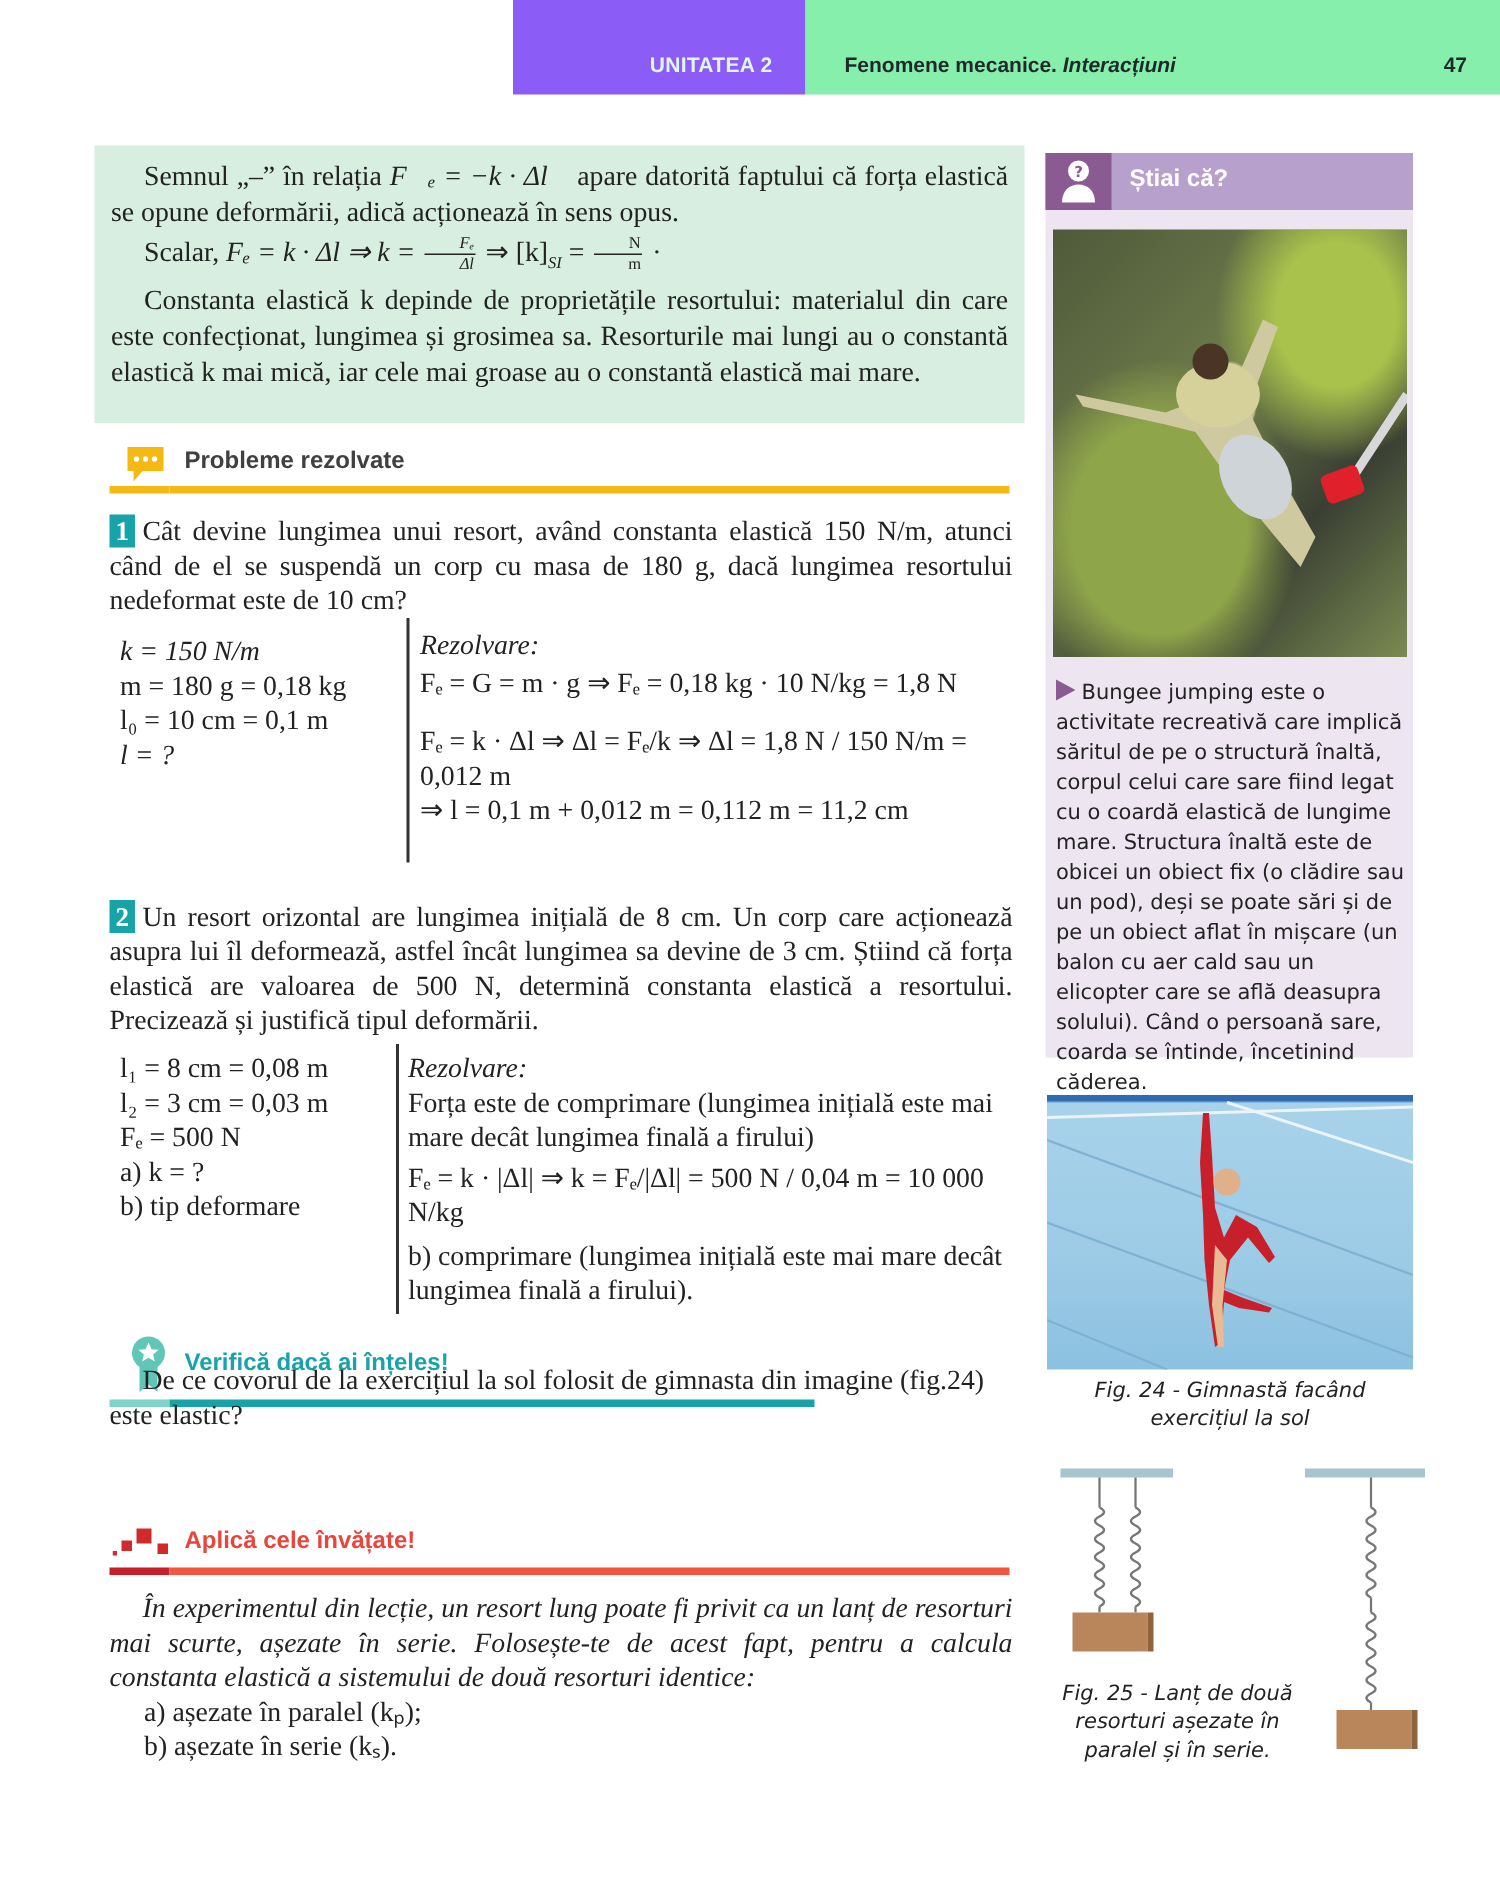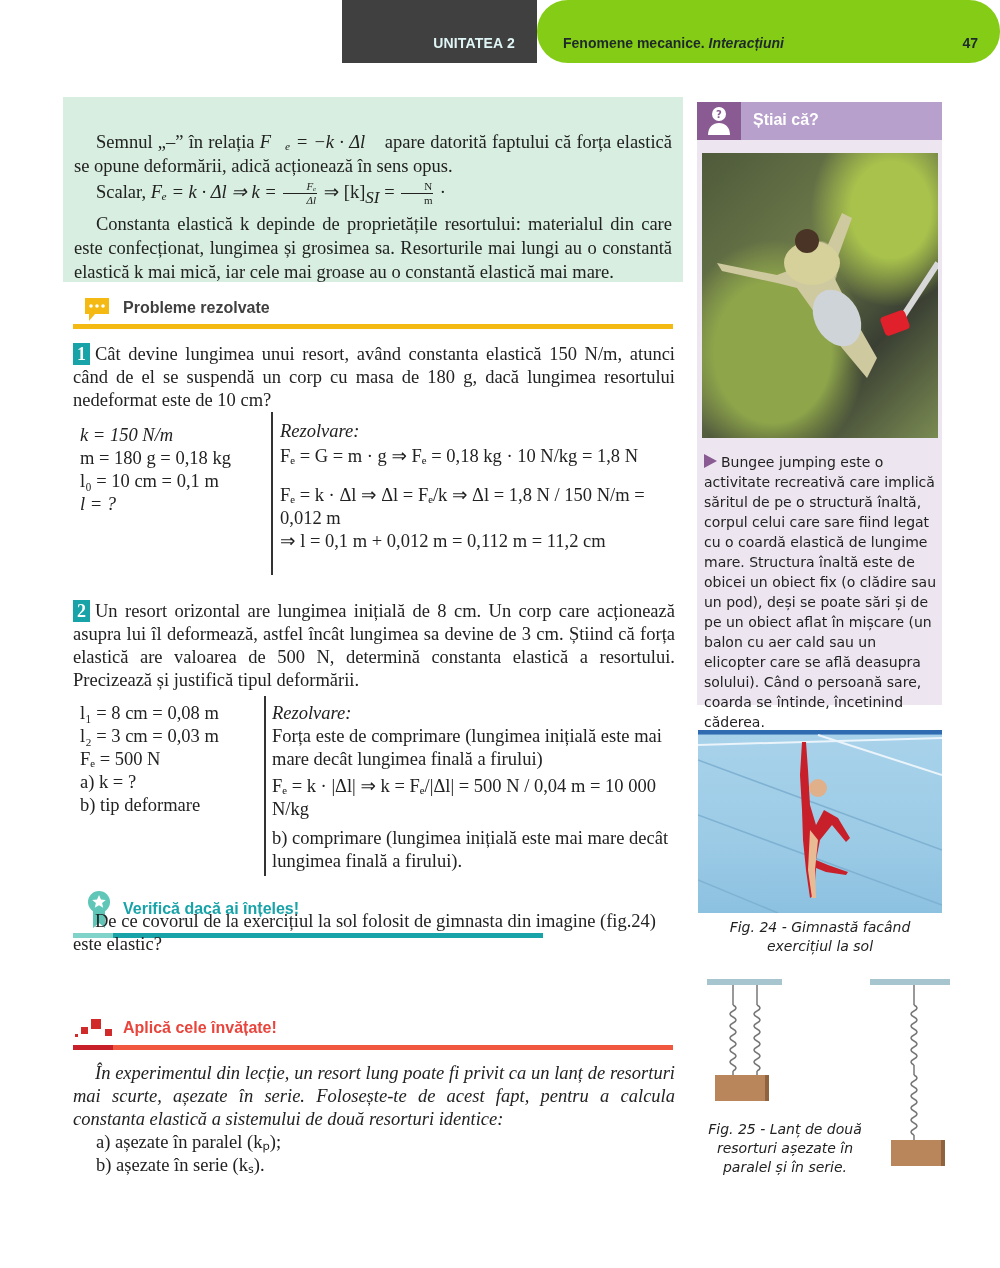--- a/index.html
+++ b/index.html
@@ -1,31 +1,31 @@
 <!DOCTYPE html>
 <html><head>
 <meta charset="utf-8">
 <style>
   html,body{margin:0;padding:0;}
   body{width:1000px;height:1268px;background:#fff;position:relative;overflow:hidden;
        font-family:"DejaVu Serif","Liberation Serif",serif;color:#222;}
   
-  .hdr-unit{position:absolute;left:342px;top:0;width:195px;height:63px;background:#404040;}
+  .hdr-unit{position:absolute;left:342px;top:0;width:195px;height:63px;background:#8b5cf6;}
   .hdr-unit span{position:absolute;right:22px;top:35px;color:#e0f5f5;font:bold 14px "Liberation Sans",sans-serif;letter-spacing:0.2px;}
-  .hdr-title{position:absolute;left:537px;top:0;width:463px;height:63px;background:#84cc16;border-radius:31px;}
+  .hdr-title{position:absolute;left:537px;top:0;width:463px;height:63px;background:#86efac;}
   .hdr-title .t{position:absolute;left:26px;top:35px;font:bold 14px "Liberation Sans",sans-serif;color:#1e2a2a;}
   .hdr-title .t i{font-style:italic;}
   .hdr-title .p{position:absolute;right:22px;top:35px;font:bold 14px "Liberation Sans",sans-serif;color:#1e2a2a;}
 
   
   .greenbox{position:absolute;left:63px;top:97px;width:620px;height:185px;background:#d7eee0;}
   .greenbox p{margin:0;font:18.5px/24px "Liberation Serif",serif;text-align:justify;}
-  .gtext{position:absolute;left:11px;top:9px;width:598px;margin-top:24px;}
+  .gtext{position:absolute;left:11px;top:9px;width:598px;}
   .ind{text-indent:22px;}
-  sub{font-size:17px;}
+  sub{font-size:11px;}
   .frac{display:inline-block;vertical-align:middle;text-align:center;font-size:11px;line-height:13px;margin:0 2px;}
   .frac .n{display:block;border-bottom:1px solid #222;padding:0 1px;}
   .frac .d{display:block;}
 
   
   .sec{position:absolute;left:73px;}
   .sec .lbl{position:absolute;left:50px;font:bold 16px "Liberation Sans",sans-serif;}
   .sec .bar{position:absolute;left:0;height:5px;}
 
   .txt{position:absolute;font:18.5px/23px "Liberation Serif",serif;color:#222;}

